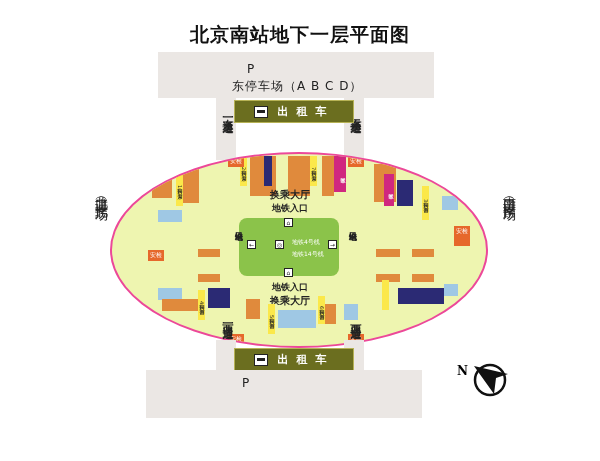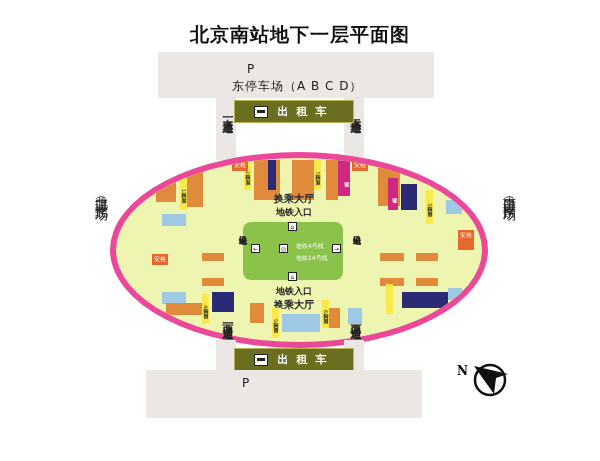--- a/index.html
+++ b/index.html
@@ -8,21 +8,21 @@
   .title { left:0; width:600px; top:22px; text-align:center; font-size:19px; font-weight:bold; color:#111; letter-spacing:1px; }
   .parking { background:#ebe7e4; }
   .parking .p { position:absolute; font-size:12px; color:#222; }
   .parking .lbl { position:absolute; font-size:12px; color:#222; white-space:nowrap; letter-spacing:1px; }
   .corridor { background:#ebe7e4; }
   .vtext { writing-mode:vertical-rl; text-orientation:upright; font-size:11px; font-weight:bold; color:#222; letter-spacing:1px; }
   .taxi { background:#6b6e1f; border:1px solid #b6b255; color:#fff; display:flex; align-items:center; justify-content:center; font-size:11px; font-weight:bold; letter-spacing:8px; }
   .taxi .car { width:12px; height:10px; background:#fff; border:1px solid #222; margin-right:10px; display:inline-block; position:relative; }
   .taxi .car:after { content:""; position:absolute; left:2px; top:3px; width:8px; height:3px; background:#222; }
   .side-entrance { writing-mode:vertical-rl; text-orientation:upright; font-size:13px; color:#222; letter-spacing:2px; }
-  .hall { left:110px; top:152px; width:378px; height:196px; border-radius:189px/98px; background:#eef5b0; border:6px solid #ec4899; box-sizing:border-box; overflow:hidden; }
+  .hall { left:110px; top:152px; width:378px; height:196px; border-radius:189px/98px; background:#eef5b0; border:2px solid #ec4899; box-sizing:border-box; overflow:hidden; }
   .blk { position:absolute; background:#e08a3c; }
   .ylabel { position:absolute; background:#fbe84a; writing-mode:vertical-rl; font-size:5px; color:#222; text-align:center; }
   .mlabel { position:absolute; background:#d0277f; writing-mode:vertical-rl; font-size:5px; color:#fff; text-align:center; }
   .nlabel { position:absolute; background:#2b2a74; color:#fff; font-size:5px; }
   .sec { position:absolute; background:#e6682b; color:#fff; font-size:6px; padding:1px 2px; }
   .blue { position:absolute; background:#9fc8e4; }
   .green { position:absolute; left:127px; top:64px; width:100px; height:58px; background:#8bc34a; border-radius:8px; }
   .htext { position:absolute; font-size:10px; font-weight:bold; color:#222; white-space:nowrap; }
   .metrolbl { position:absolute; font-size:6px; color:#fff; white-space:nowrap; }
   .ico { position:absolute; width:9px; height:9px; background:#fff; border:1px solid #222; box-sizing:border-box; font-size:6px; line-height:7px; text-align:center; color:#222; }

